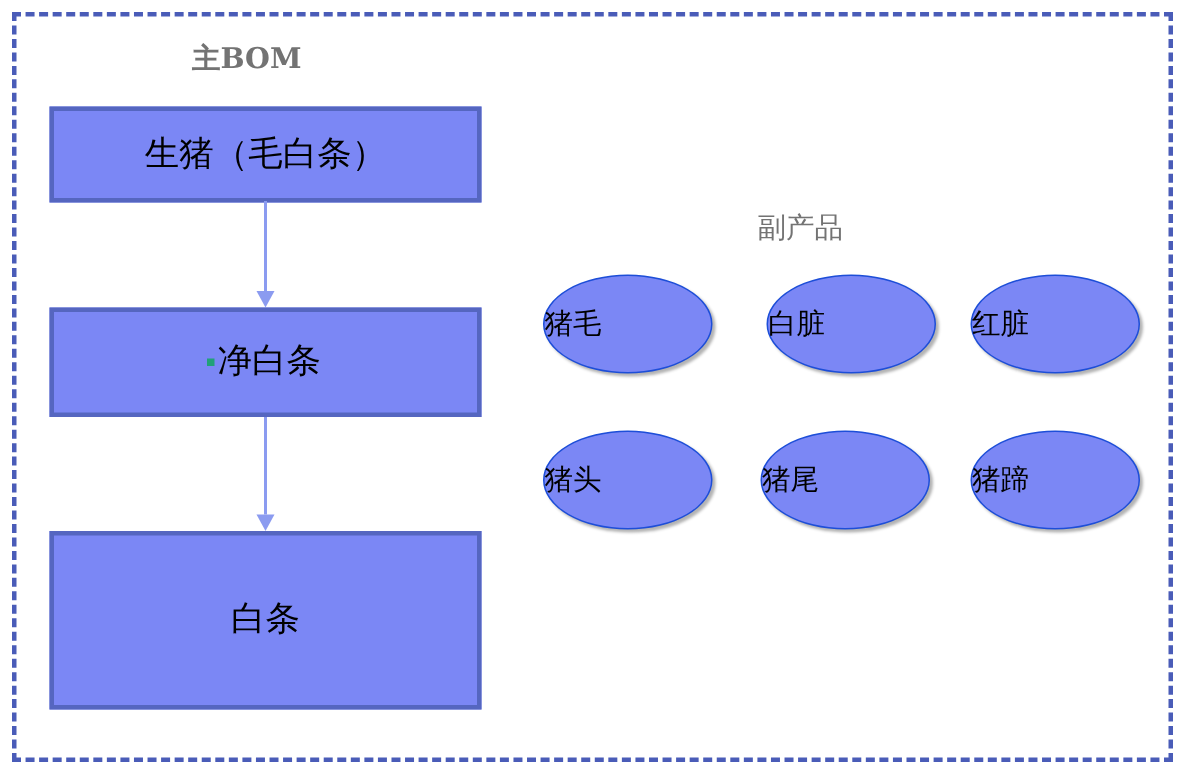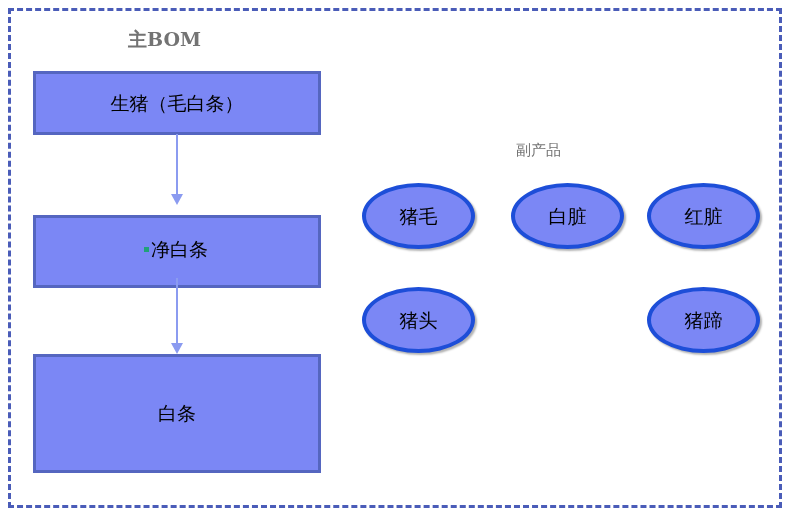--- a/index.html
+++ b/index.html
@@ -37,46 +37,46 @@
     line-height: 1;
   }
   .title-main-bom {
     left: 128px;
     top: 30px;
     font-size: 19px;
     font-weight: bold;
     letter-spacing: 0px;
   }
   .title-byproduct {
-    left: 516px;
+    left: 505px;
     top: 143px;
-    font-size: 15px;
+    font-size: 19px;
     font-weight: normal;
   }
 
   
   .proc-box {
     position: absolute;
     background: #7b87f5;
     border: 3px solid #5566c0;
     box-sizing: border-box;
     display: flex;
     align-items: center;
     justify-content: center;
   }
   .proc-box .label {
     color: #000000;
-    font-size: 19px;
+    font-size: 23px;
     font-weight: normal;
     white-space: nowrap;
     line-height: 1;
     position: relative;
   }
   .proc-box.box-1 { left: 33px; top: 71px;  width: 288px; height: 64px; }
-  .proc-box.box-2 { left: 33px; top: 215px; width: 288px; height: 73px; font-family: Liberation Mono, monospace; }
+  .proc-box.box-2 { left: 33px; top: 205px; width: 288px; height: 73px; }
   .proc-box.box-3 { left: 33px; top: 354px; width: 288px; height: 119px; }
 
   .box-2 .label { transform: translateX(-1px); }
   .bullet-marker {
     display: inline-block;
     width: 5px;
     height: 5px;
     background: #21a179;
     vertical-align: middle;
     margin-right: 2px;
@@ -110,26 +110,25 @@
   .arrow-1 .shaft { height: 60px; }
   .arrow-2 { left: 169px; top: 278px; height: 76px; }
   .arrow-2 .shaft { height: 65px; }
 
   
   .ellipse {
     position: absolute;
     width: 113px;
     height: 66px;
     background: #7b87f5;
-    border: 4px solid #1d4ed8;
+    border: 1px solid #1d4ed8;
     border-radius: 50%;
     box-sizing: border-box;
     display: flex;
     align-items: center;
-    justify-content: center;
     box-shadow: 2px 2px 2px rgba(0,0,0,0.30);
   }
   .ellipse .label {
     color: #000000;
     font-size: 19px;
     white-space: nowrap;
     line-height: 1;
   }
 
   .el-r1c1 { left: 362px; top: 183px; }
@@ -180,17 +179,20 @@
   <div class="ellipse el-r1c2">
     <span class="label">白脏</span>
   </div>
   <div class="ellipse el-r2c1">
     <span class="label">猪头</span>
   </div>
 
   <div class="ellipse el-r1c3">
     <span class="label">红脏</span>
   </div>
+  <div class="ellipse el-r2c2">
+    <span class="label">猪尾</span>
+  </div>
   <div class="ellipse el-r2c3">
     <span class="label">猪蹄</span>
   </div>
 
 </div>
 
 </body></html>

